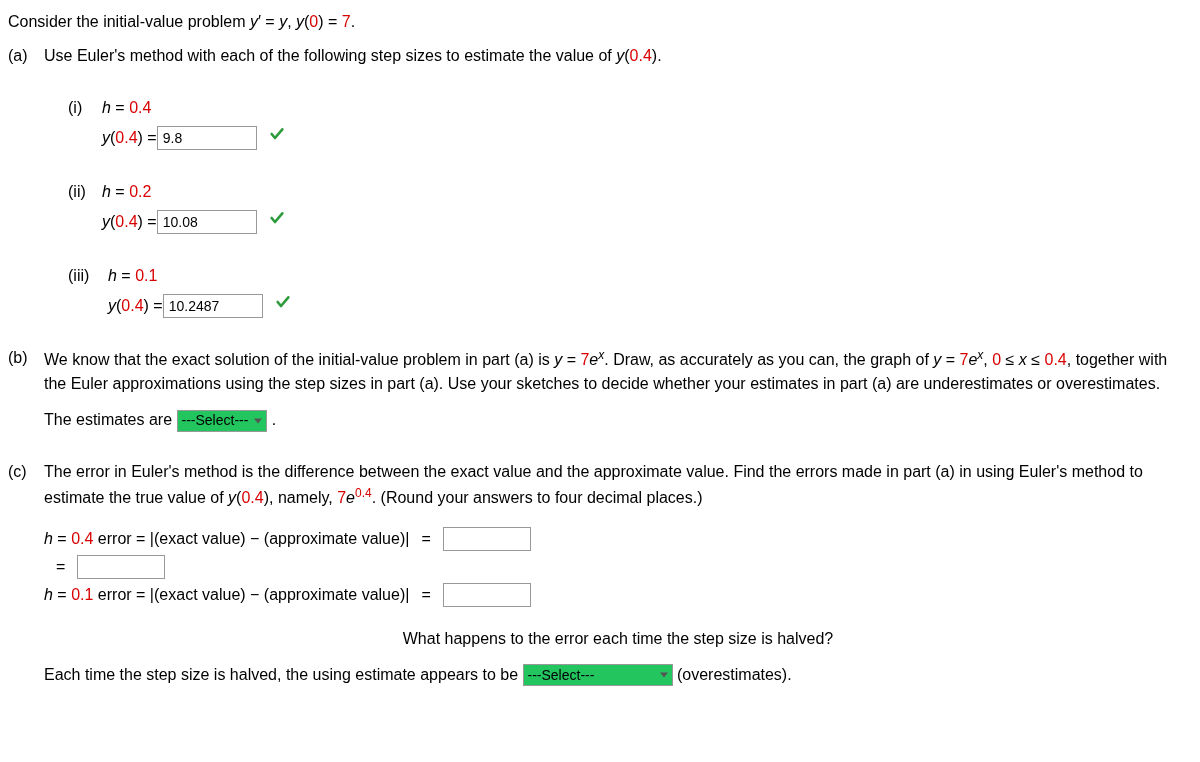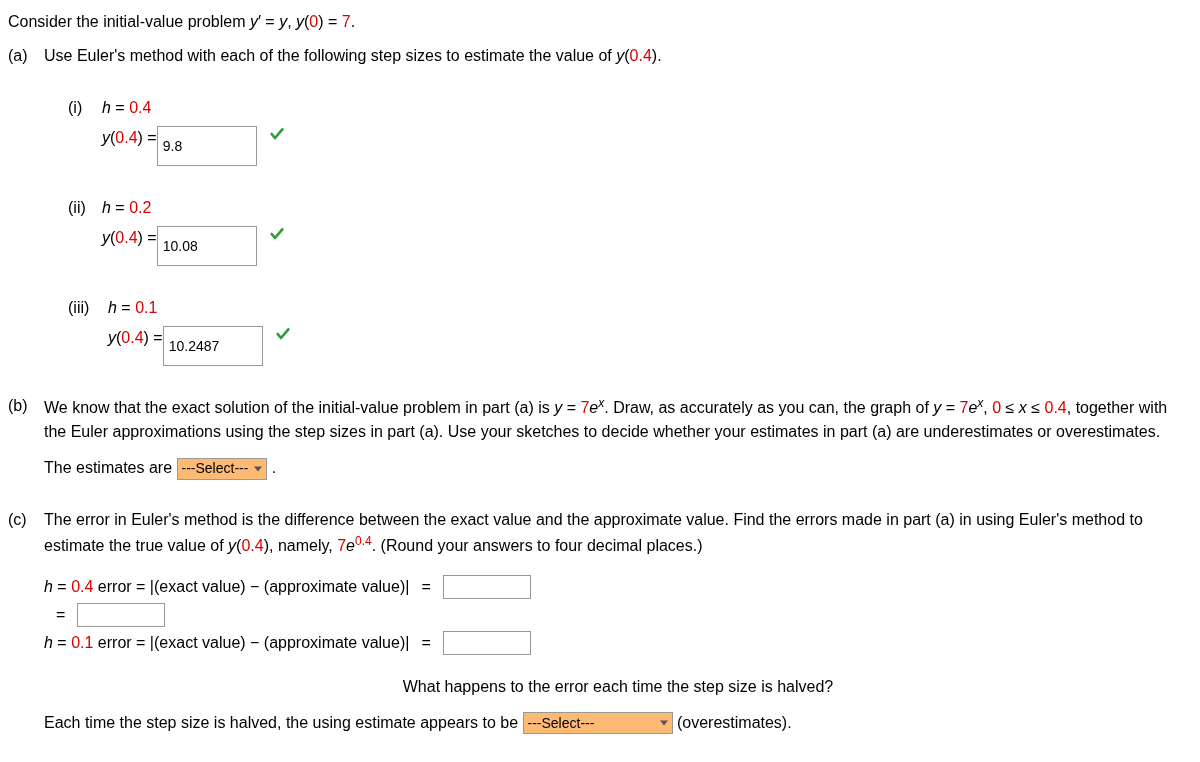--- a/index.html
+++ b/index.html
@@ -17,39 +17,39 @@
     .sub-label { min-width: 34px; }
     .content { flex: 1; }
     .i { font-style: italic; }
     .red { color: #d90000; }
     .indent-block { margin-left: 60px; margin-top: 28px; margin-bottom: 18px; }
     .sub-item { margin-bottom: 30px; }
     .answer-row { display: flex; align-items: flex-start; margin-top: 6px; margin-left: 34px; }
     .answer-row.offset { margin-left: 40px; }
     .input-box {
       width: 100px;
-      height: 40px;
+      height: 24px;
       border: 1px solid #999;
       padding: 2px 5px;
       font-size: 14px;
       font-family: inherit;
     }
     .input-box.sm { width: 88px; height: 24px; }
     .check-icon {
       width: 16px;
       height: 16px;
       margin-left: 12px;
     }
     .check-icon svg { width: 16px; height: 16px; display: block; }
     .section-gap { margin-top: 28px; }
     .select-dropdown {
       border: 1px solid #999;
       padding: 2px 18px 2px 4px;
       font-size: 14px;
-      background: #fdba74;
+      background: #22c55e;
       font-family: inherit;
       position: relative;
       display: inline-flex;
       align-items: center;
       height: 22px;
       cursor: pointer;
     }
     .select-dropdown::after {
       content: '';
       position: absolute;

